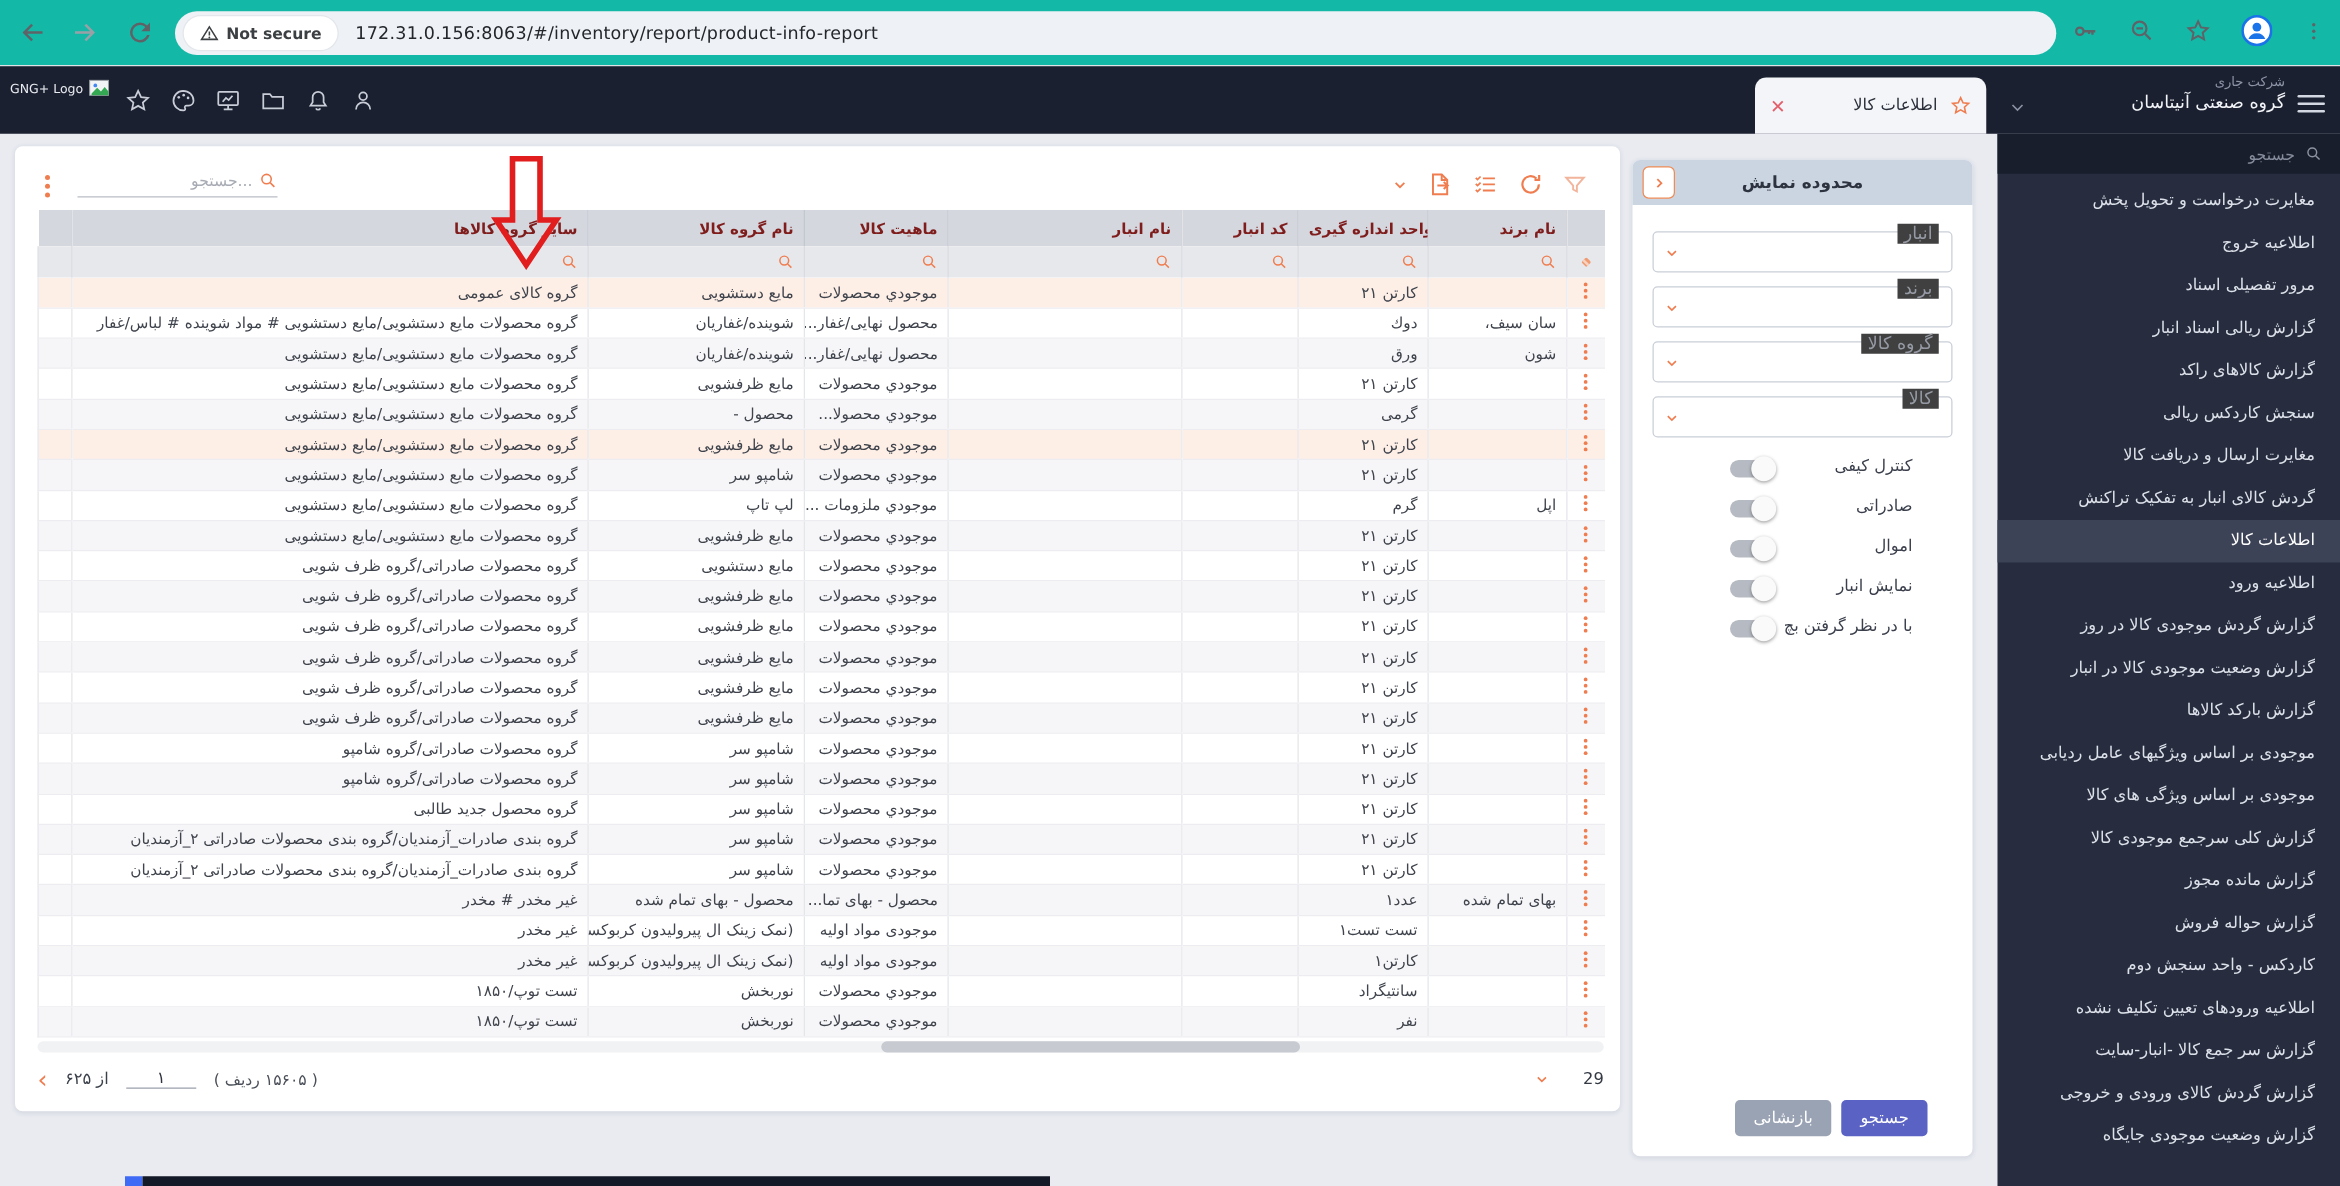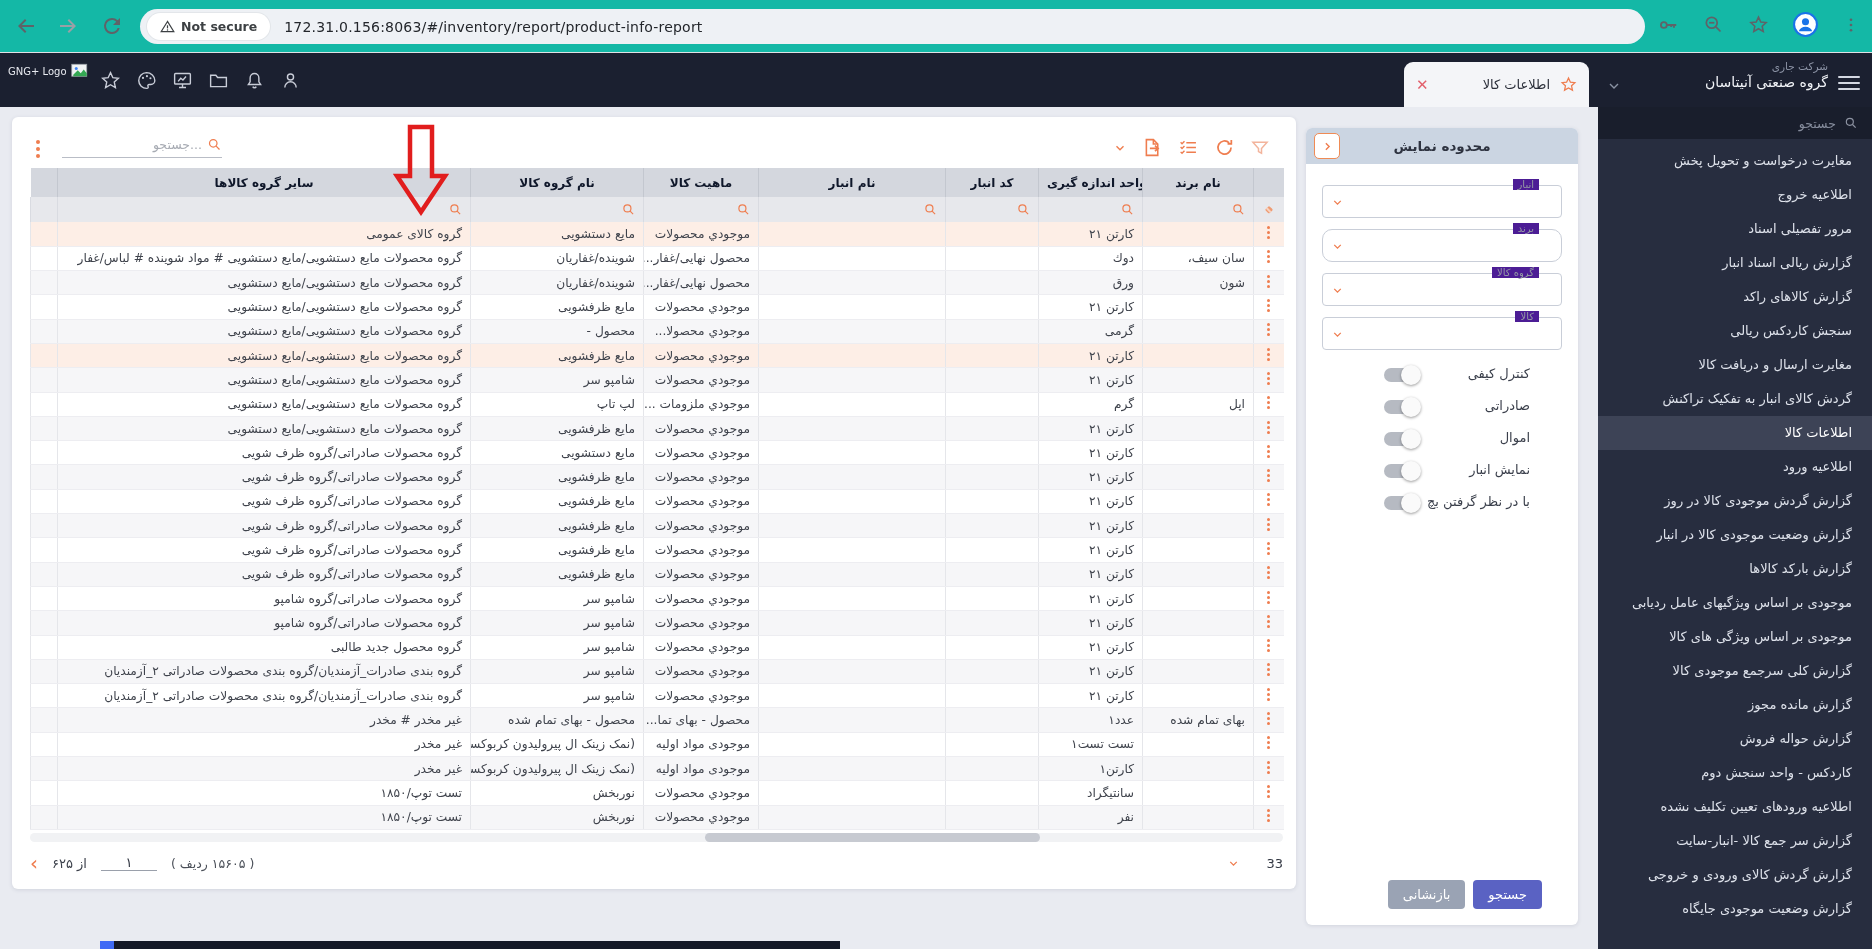--- a/index.html
+++ b/index.html
@@ -35,21 +35,21 @@
   
   .table-card { position:absolute; left:12px; top:117px; width:1284px; height:772px; background:#ffffff; border-radius:6px; box-shadow:0 1px 4px rgba(40,50,80,.12); }
   .kebab { position:absolute; left:24px; top:20px; width:6px; cursor:pointer; }
   .kebab i { display:block; width:4px; height:4px; border-radius:50%; background:#ef7d4f; margin:3px 0; }
   .tbl-search { position:absolute; left:50px; top:20px; width:160px; border-bottom:1px solid #b9bdc6; padding-bottom:5px; display:flex; flex-direction:row-reverse; align-items:center; gap:5px; cursor:text; }
   .tbl-search span { font-size:12.5px; color:#a7abb3; }
   .tbl-tools { position:absolute; right:26px; top:20px; display:flex; align-items:center; gap:15px; }
   .tbl-tools .tic { cursor:pointer; }
 
   table.grid { position:absolute; left:18px; top:51px; width:1253px; border-collapse:collapse; table-layout:fixed; }
-  table.grid th { height:29px; background:#d4d7de; font-size:12px; font-weight:bold; color:#0f172a; text-align:center; padding:0 8px; border-left:1px solid #c3c7cf; white-space:nowrap; overflow:hidden; }
+  table.grid th { height:29px; background:#d4d7de; font-size:12px; font-weight:bold; color:#7f1d1d; text-align:right; padding:0 8px; border-left:1px solid #c3c7cf; white-space:nowrap; overflow:hidden; }
   table.grid th:first-child { border-left:none; }
   tr.filter-row td { height:25px; background:#e7e8ec; border-left:1px solid #d9dbe1; text-align:left; padding:0 8px; }
   tr.filter-row td .fcell { display:flex; justify-content:flex-end; }
   table.grid td.c { height:24.3px; font-size:12.2px; color:#3f434c; text-align:right; padding:0 8px; border-left:1px solid #e5e6ea; border-bottom:1px solid #ededf1; white-space:nowrap; overflow:hidden; direction:rtl; }
   tr.r-odd td.c { background:#f6f6f8; }
   tr.r-even td.c { background:#ffffff; }
   tr.r-hl td.c { background:#fdeee6; }
   td.menu-cell { text-align:center !important; direction:ltr !important; padding:0 !important; }
   .row-kebab { display:inline-block; cursor:pointer; }
   .row-kebab i { display:block; width:3px; height:3px; border-radius:50%; background:#ef7d4f; margin:2px auto; }
@@ -64,21 +64,21 @@
   .pg-count { font-size:12.5px; color:#4a4f58; direction:rtl; }
   .pg-right { margin-left:auto; display:flex; align-items:center; gap:26px; }
   .pg-size { font-size:13px; color:#343944; }
 
   
   .filter-card { position:absolute; left:1306px; top:128px; width:272px; height:797px; background:#ffffff; border-radius:6px; box-shadow:0 1px 4px rgba(40,50,80,.12); }
   .filter-head { position:relative; height:36px; background:#cbd5e2; border-radius:6px 6px 0 0; display:flex; align-items:center; justify-content:center; padding:0 14px; }
   .filter-head span { font-size:13.5px; color:#2e3340; font-weight:bold; }
   .collapse-btn { position:absolute; left:8px; top:5px; width:26px; height:26px; background:#fff; border:1.5px solid #ef8b55; border-radius:5px; display:flex; align-items:center; justify-content:center; cursor:pointer; }
   .f-input { position:absolute; left:16px; width:240px; height:33px; border:1px solid #c9ced8; border-radius:4px; background:#fff; cursor:pointer; }
-  .f-input .flabel { position:absolute; top:-7px; right:22px; background:#4c1d95; padding:0 5px; font-size:10px; color:#959aa4; }
+  .f-input .flabel { position:absolute; top:-7px; right:10px; background:#404040; padding:0 5px; font-size:14px; color:#959aa4; }
   .f-input .fchev { position:absolute; left:8px; top:10px; }
   .toggle-row { position:absolute; left:0; width:240px; height:22px; }
   .toggle-row .tlabel { position:absolute; right:16px; top:2px; font-size:13px; color:#3a3f4b; }
   .switch { position:absolute; left:78px; top:4px; width:34px; height:14px; background:#b6bac2; border-radius:8px; cursor:pointer; }
   .switch .knob { position:absolute; right:-3px; top:-3px; width:20px; height:20px; border-radius:50%; background:#fafafa; box-shadow:0 1px 3px rgba(0,0,0,.4); }
   .f-actions { position:absolute; bottom:16px; right:36px; display:flex; gap:8px; }
   .btn { border:none; border-radius:4px; color:#fff; font-size:13px; font-family:inherit; padding:7px 15px; cursor:pointer; }
   .btn-reset { background:#9aa3b4; }
   .btn-search { background:#5a62c3; }
 
@@ -616,42 +616,42 @@
 
     <div class="pager">
       <span class="pg-prev">‹</span>
       <span class="pg-of">از ۶۲۵</span>
       <input class="pg-input" value="۱" style="">
       <span class="pg-count">( ۱۵۶۰۵ ردیف )</span>
       <div class="pg-right">
         <svg width="13" height="13" viewBox="0 0 24 24">
             <path d="M6 9l6 6 6-6" fill="none" stroke="#ef7d4f" stroke-width="2.4"></path>
           </svg>
-        <span class="pg-size">33</span>
+        <span class="pg-size">29</span>
       </div>
     </div>
   </div>
 
   <div class="filter-card">
     <div class="filter-head">
       <div class="collapse-btn">
         <svg width="13" height="13" viewBox="0 0 24 24">
             <path d="M9 6l6 6-6 6" fill="none" stroke="#ef7d4f" stroke-width="2.6"></path>
           </svg>
       </div>
       <span>محدوده نمایش</span>
     </div>
     <div id="filter-fields">
         <div class="f-input" style="top: 57px;">
           <span class="flabel">انبار</span>
           <svg class="fchev" width="13" height="13" viewBox="0 0 24 24">
             <path d="M6 9l6 6 6-6" fill="none" stroke="#ef7d4f" stroke-width="2.4"></path>
           </svg>
         </div>
-        <div class="f-input" style="top: 101px; border-radius: 10px;">
+        <div class="f-input" style="top: 101px;">
           <span class="flabel">برند</span>
           <svg class="fchev" width="13" height="13" viewBox="0 0 24 24">
             <path d="M6 9l6 6 6-6" fill="none" stroke="#ef7d4f" stroke-width="2.4"></path>
           </svg>
         </div>
         <div class="f-input" style="top: 145px;">
           <span class="flabel">گروه کالا</span>
           <svg class="fchev" width="13" height="13" viewBox="0 0 24 24">
             <path d="M6 9l6 6 6-6" fill="none" stroke="#ef7d4f" stroke-width="2.4"></path>
           </svg>

